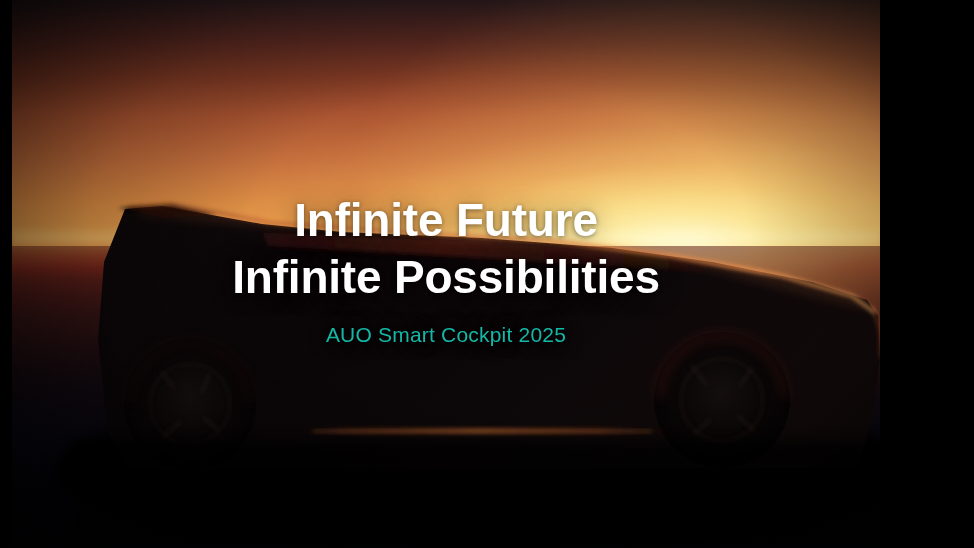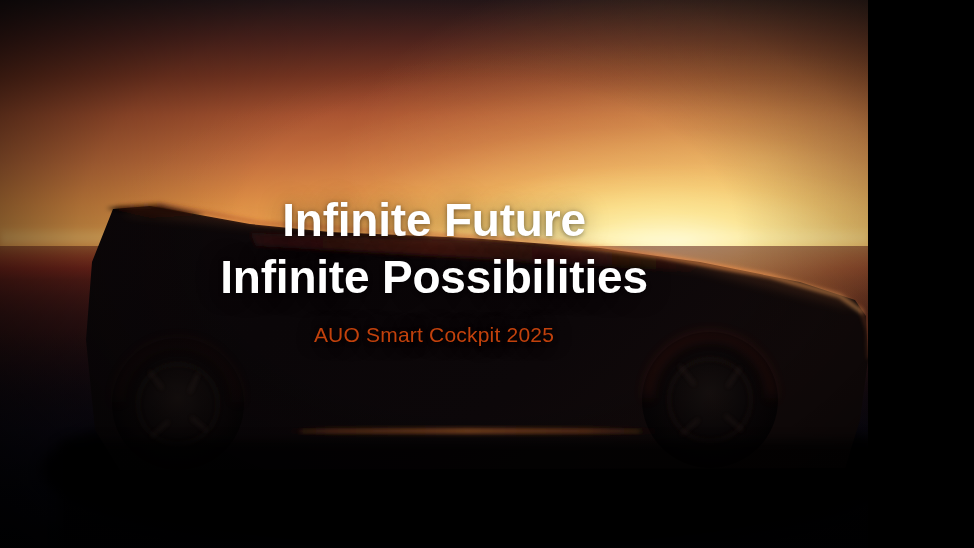--- a/index.html
+++ b/index.html
@@ -11,20 +11,21 @@
   body {
     font-family: "Liberation Sans", sans-serif;
   }
 
   #stage {
     position: relative;
     width: 868px;
     height: 548px;
     overflow: hidden;
     background: #050305;
+    margin-left: 12px;
   }
 
   
   .layer { position: absolute; inset: 0; }
 
   
   #sky-base {
     background: linear-gradient(
       to bottom,
       #2b1a1c 0%,
@@ -161,21 +162,21 @@
     font-size: 46px;
     font-weight: 700;
     letter-spacing: -0.2px;
     line-height: 57px;
     margin: 0;
     text-shadow:
       0 0 26px rgba(0, 0, 0, 0.40),
       0 1px 5px rgba(0, 0, 0, 0.45);
   }
   #subtitle {
-    color: #c2410c;
+    color: #14b8a6;
     font-size: 21px;
     font-weight: 400;
     letter-spacing: 0.2px;
     margin: 17px 0 0 0;
     text-shadow:
       0 0 18px rgba(0, 0, 0, 0.55),
       0 1px 4px rgba(0, 0, 0, 0.5);
   }
 </style>
 </head>

